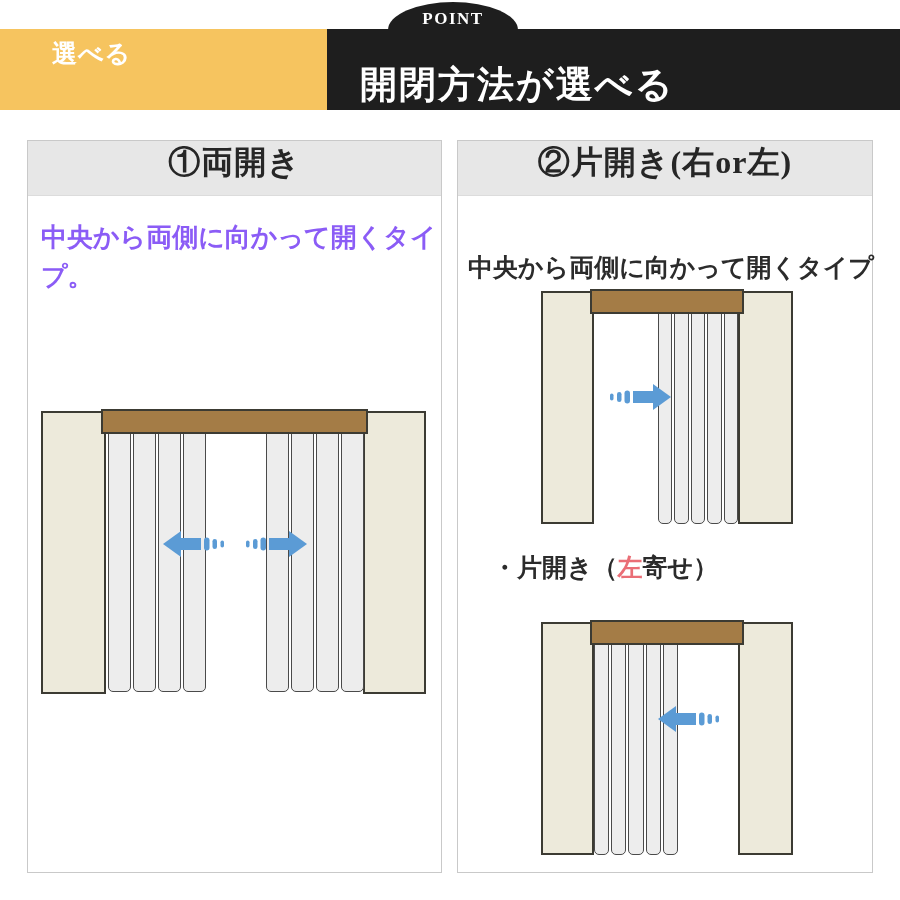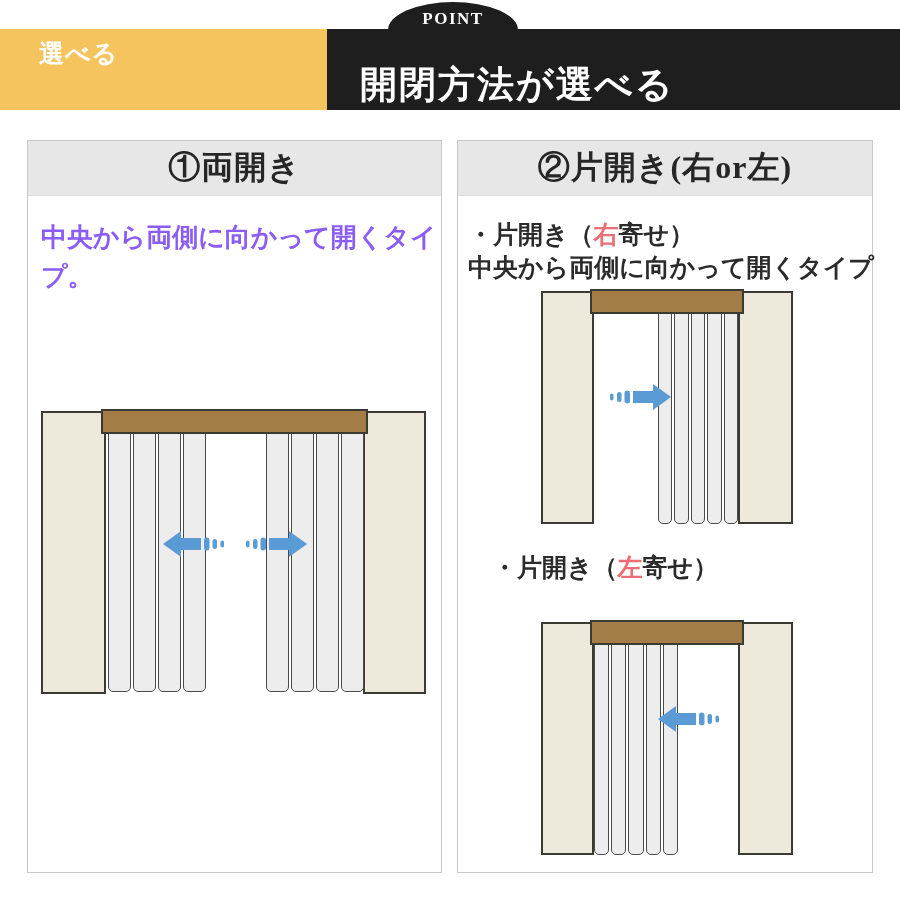--- a/index.html
+++ b/index.html
@@ -9,35 +9,35 @@
 
   
   .point-badge {
     position:absolute; left:388px; top:2px; width:130px; height:28px;
     background:#1e1e1e; border-radius:50% 50% 0 0 / 100% 100% 0 0;
     display:flex; align-items:flex-end; justify-content:center; z-index:2;
   }
   .point-badge span { color:#fff; font-size:17px; font-weight:bold; letter-spacing:1.5px; line-height:1; padding-bottom:3px; }
   .option-ribbon {
     position:absolute; left:0; top:29px; width:327px; height:81px;
-    background:#f6c45f; color:#fff; padding:9px 0 0 39px;
+    background:#f6c45f; color:#fff; padding:9px 0 0 52px;
   }
   .option-ribbon div { font-size:25px; font-weight:bold; line-height:32px; letter-spacing:1px; }
   .title-bar {
     position:absolute; left:327px; top:29px; width:573px; height:81px;
     background:#1e1e1e; display:flex; align-items:flex-end; padding-left:33px;
   }
   .title-bar span { color:#fff; font-size:37px; font-weight:600; letter-spacing:2px; }
 
   
   .panel { position:absolute; top:140px; height:733px; border:1px solid #c9c9c9; background:#fff; }
   .panel-left  { left:27px;  width:415px; }
   .panel-right { left:457px; width:416px; }
   .panel-header {
-    height:55px; background:#e7e7e7; display:flex; align-items:center; justify-content:center;
+    height:55px; background:#e7e7e7; display:flex; align-items:flex-start; justify-content:center;
     border-bottom:1px solid #dcdcdc;
   }
   .panel-header span { font-size:32px; font-weight:600; color:#262626; letter-spacing:1px; }
   .panel-body { position:relative; height:677px; }
 
   .desc { position:absolute; left:13px; top:22px; font-size:26px; line-height:39px; font-weight:600; color:#8b5cf6; }
   .bullet-line { position:absolute; left:10px; font-size:25px; line-height:33px; font-weight:600; color:#2b2b2b; white-space:nowrap; }
   .bullet-line .hl { color:#ea6e76; }
 
   
@@ -139,23 +139,20 @@
       </div>
     </div>
   </section>
 
   <section class="panel panel-right">
     <header class="panel-header">
       <span>②片開き(右or左)</span>
     </header>
     <div class="panel-body">
 
-      <div class="bullet-line item1-l1">
-        <span>・片開き（</span><span class="hl">右</span><span>寄せ）</span>
-      </div>
       <div class="bullet-line item1-l2">中央から両側に向かって開くタイプ</div>
 
       <div class="illo illo-single illo-1">
         <div class="wall wall-l"></div>
         <div class="wall wall-r"></div>
         <div class="curtains group">
           <i class="cp"></i>
             <i class="cp"></i>
             <i class="cp"></i>
             <i class="cp"></i>

